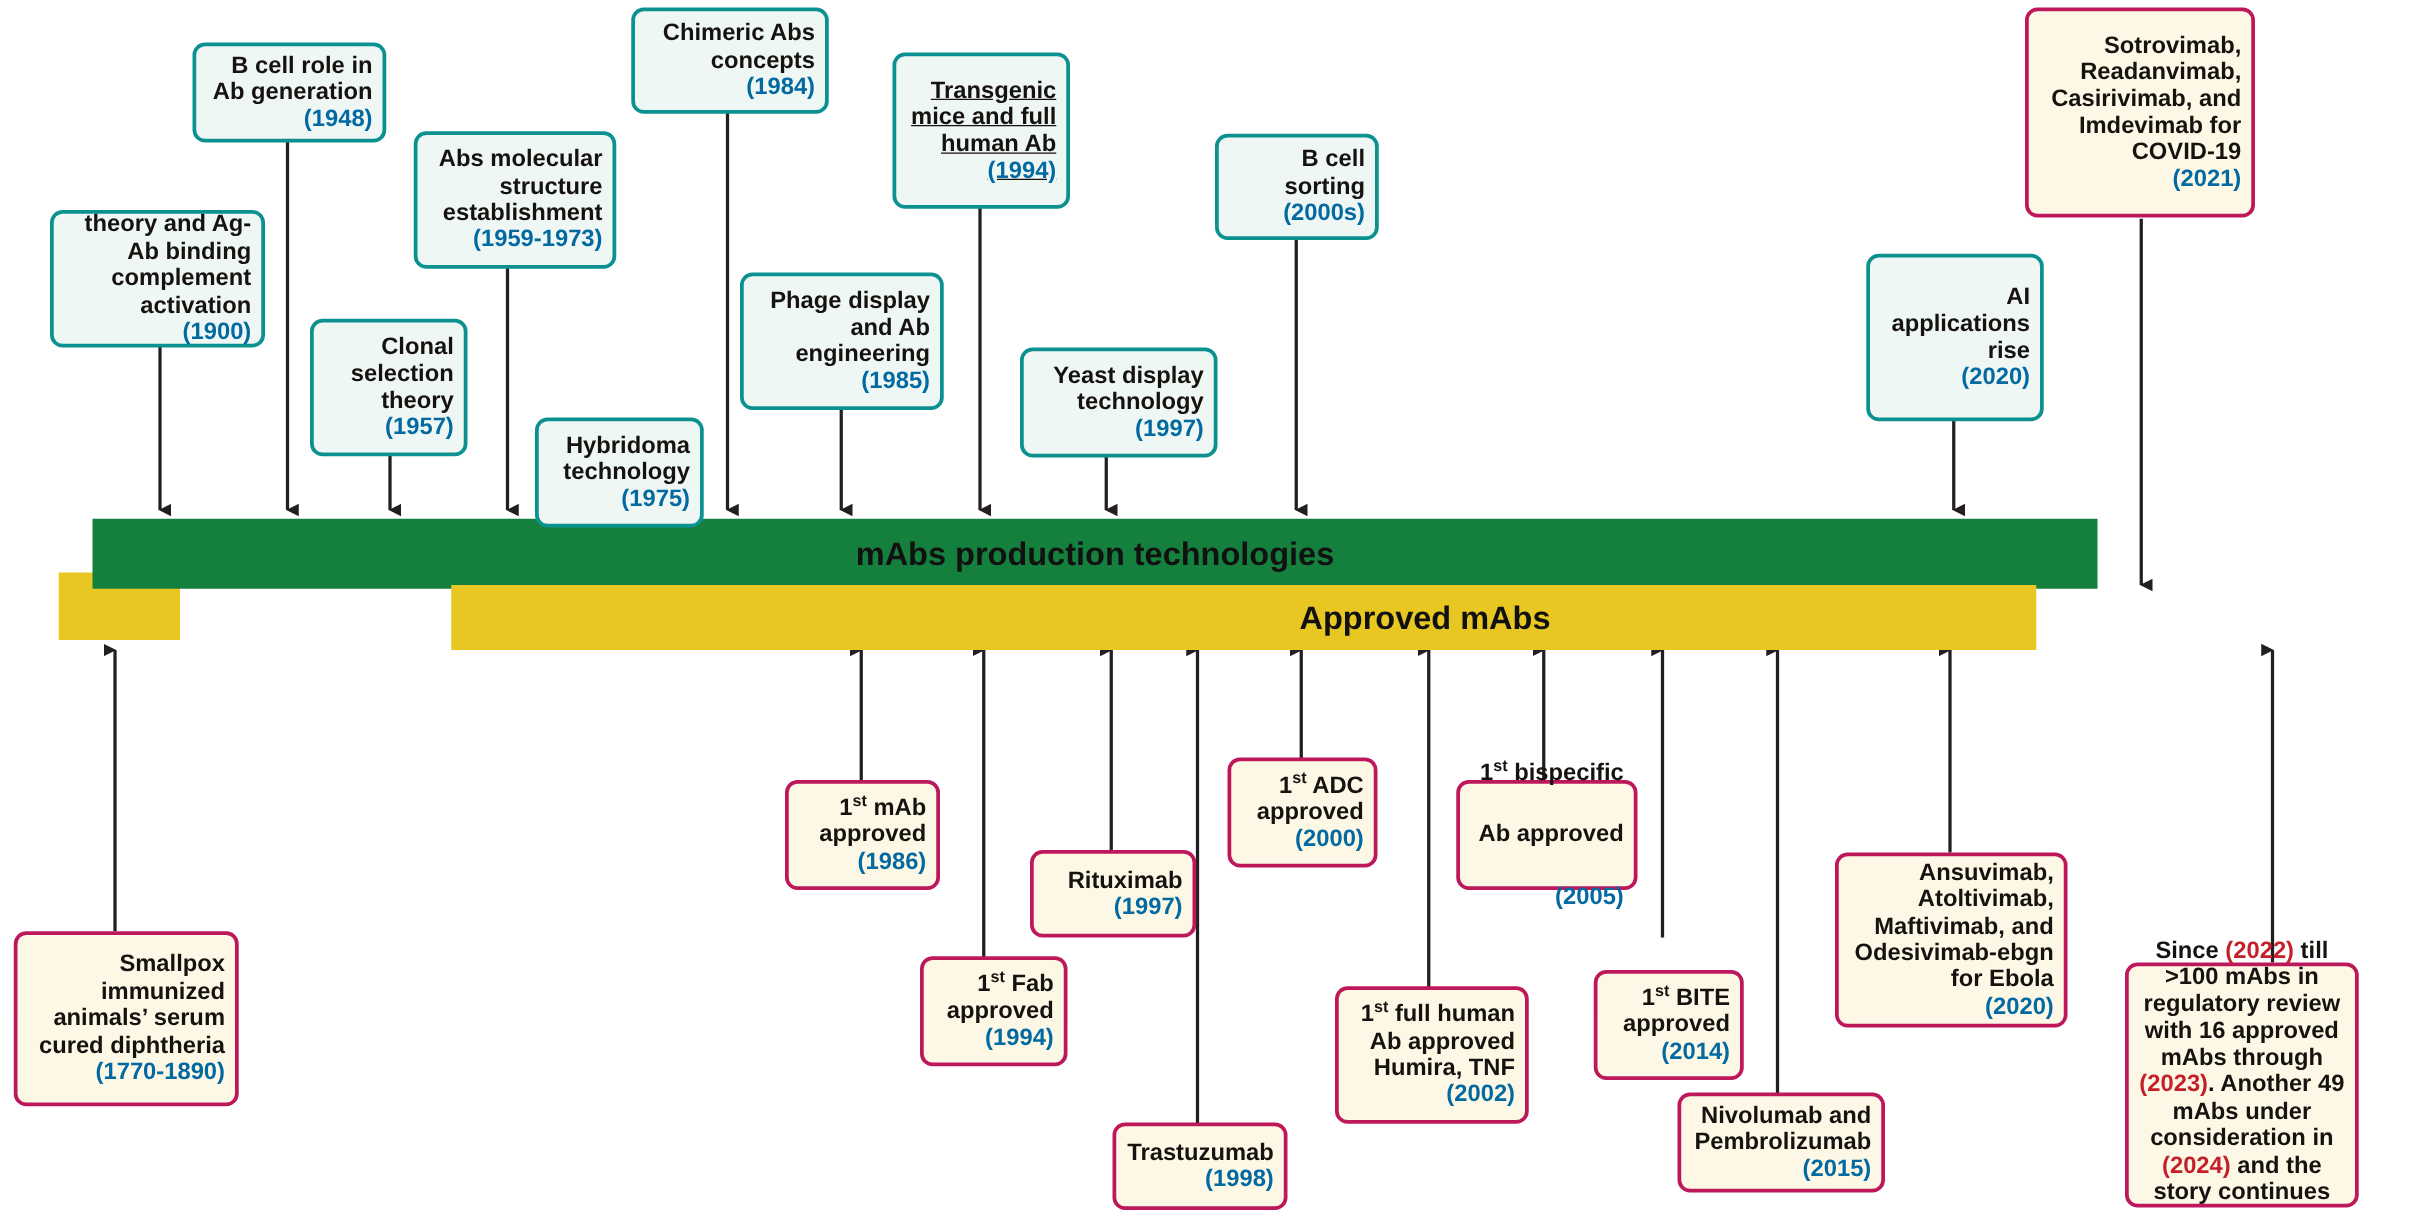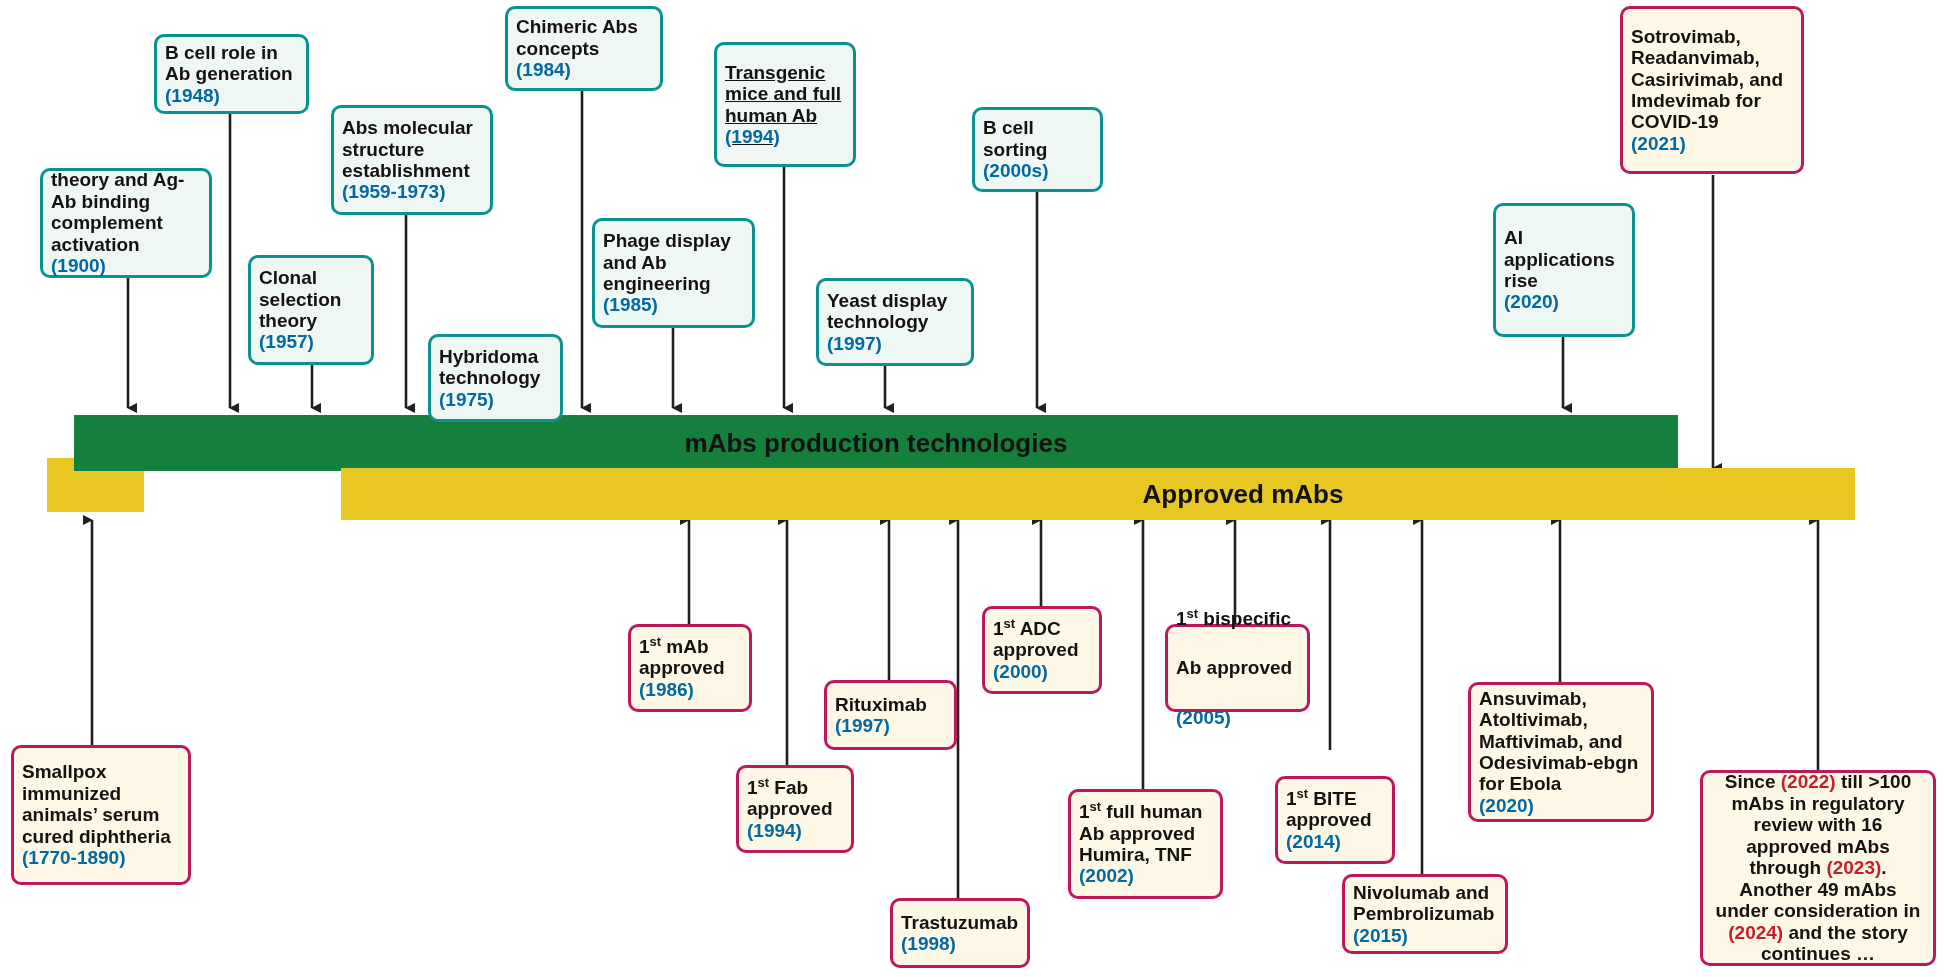--- a/index.html
+++ b/index.html
@@ -15,21 +15,21 @@
   }
   #connectors {
     position: absolute; left: 0; top: 0;
     width: 1944px; height: 977px;
     pointer-events: none;
   }
   .node {
     position: absolute;
     display: flex;
     flex-direction: column;
-    align-items: flex-start;
+    align-items: flex-end;
     justify-content: center;
     text-align: center;
     border-radius: 10px;
     padding: 6px 8px;
     line-height: 1.13;
     font-weight: bold;
     font-size: 19px;
     color: #16120f;
     z-index: 5;
   }
@@ -111,21 +111,21 @@
       <line x1="1818" y1="770" x2="1818" y2="520" marker-end="url(#arrowUp)"></line>
     </g>
   </svg>
 
   <div class="bar bar-gold" style="left:47px; top:458px; width:97px; height:54px; border-radius:0;"></div>
 
   <div class="bar bar-teal" style="left:74px; top:415px; width:1604px; height:56px; justify-content:center;">
     <span class="bar-label">mAbs production technologies</span>
   </div>
 
-  <div class="bar bar-gold" style="left:341px; top:468px; width:1514px; height:52px; justify-content:center;">
+  <div class="bar bar-gold" style="left:361px; top:468px; width:1268px; height:52px; justify-content:center;">
     <span class="bar-label" style="margin-left:290px;">Approved mAbs</span>
   </div>
 
   <div class="node teal" style="left:40px; top:168px; width:172px; height:110px;">
       <span class="label">theory and Ag-</span>
       <span class="label">Ab binding</span>
       <span class="label">complement</span>
       <span class="label">activation</span>
       <span class="year">(1900)</span>
     </div>
@@ -267,17 +267,17 @@
 
   <div class="node gold" style="left:1468px; top:682px; width:186px; height:140px;">
       <span class="label">Ansuvimab,</span>
       <span class="label">Atoltivimab,</span>
       <span class="label">Maftivimab, and</span>
       <span class="label">Odesivimab-ebgn</span>
       <span class="label">for Ebola</span>
       <span class="year">(2020)</span>
     </div>
 
-  <div class="node gold rich" style="left:1700px; top:770px; width:236px; height:196px;">
+  <div class="node gold rich" style="left:1700px; top:770px; width:187px; height:196px;">
     <span id="future-outlook-text"><span>Since </span><span class="yr">(2022)</span><span> till &gt;100 mAbs in regulatory review with 16 approved mAbs through </span><span class="yr">(2023)</span><span>. Another 49 mAbs under consideration in </span><span class="yr">(2024)</span><span> and the story continues …</span></span>
   </div>
 
 </div>
 
 </body></html>

